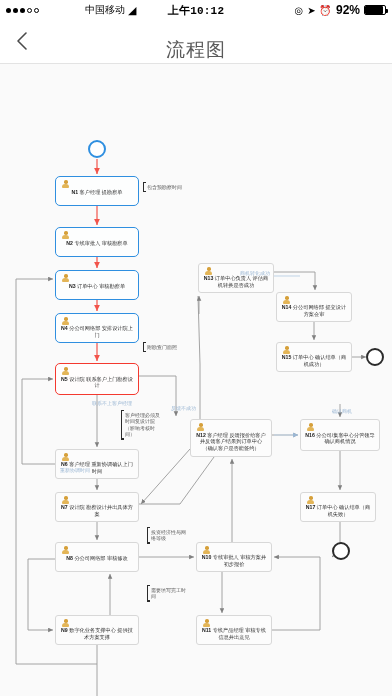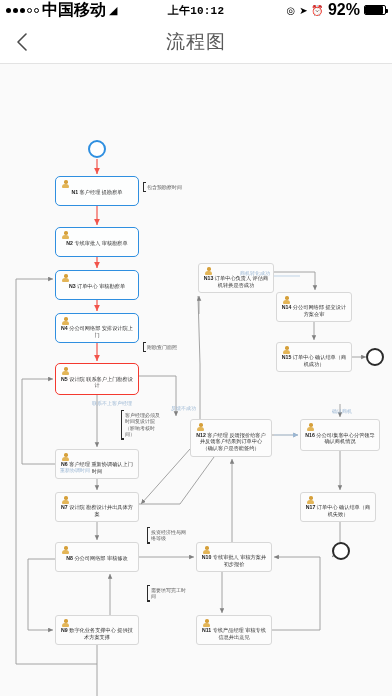--- a/index.html
+++ b/index.html
@@ -15,38 +15,38 @@
     display: flex; align-items: center;
     padding: 0 6px; font-size: 11px; font-weight: bold; color: #000;
     background: #fff;
   }
   .sb-left { display: flex; align-items: center; gap: 3px; flex: 1; }
   .sb-center { flex: 0 0 auto; letter-spacing: .2px; font-family: Liberation Mono, monospace; }
   .sb-right { display: flex; align-items: center; gap: 4px; flex: 1; justify-content: flex-end; }
   .dots { display: inline-flex; gap: 2px; align-items: center; }
   .dot { width: 5px; height: 5px; border-radius: 50%; background: #000; }
   .dot.hollow { background: #fff; border: 1px solid #000; width: 5px; height: 5px; }
-  .carrier { font-size: 16px; font-weight: bold; }
+  .carrier { font-size: 10px; font-weight: normal; margin-left: 43px; }
   .wifi { font-size: 11px; }
-  .batt-pct { font-size: 16px; font-weight: bold; }
+  .batt-pct { font-size: 12px; font-weight: bold; }
   .batt {
     width: 22px; height: 10px; border: 1px solid #000; border-radius: 2px;
     position: relative; display: inline-block;
   }
   .batt::after {
     content: ""; position: absolute; right: -3px; top: 3px;
     width: 2px; height: 4px; background: #000; border-radius: 0 1px 1px 0;
   }
   .batt i { display: block; height: 100%; background: #000; border-radius: 1px; }
   .loc-icon, .alarm-icon, .lock-icon { font-size: 10px; }
 
   
   .navbar {
     height: 44px; width: 392px; background: #fff;
-    display: flex; align-items: center; position: relative;
+    display: flex; align-items: flex-end; position: relative;
     border-bottom: 1px solid #e3e3e3;
   }
   .nav-back {
     width: 44px; height: 44px; display: flex; align-items: center; justify-content: center;
     color: #3d3d3d; font-size: 22px; font-weight: 300; cursor: pointer;
   }
   .nav-title {
     position: absolute; left: 0; right: 0; text-align: center;
     font-size: 19px; color: #5a5a5a; letter-spacing: 1px; pointer-events: none;
   }

